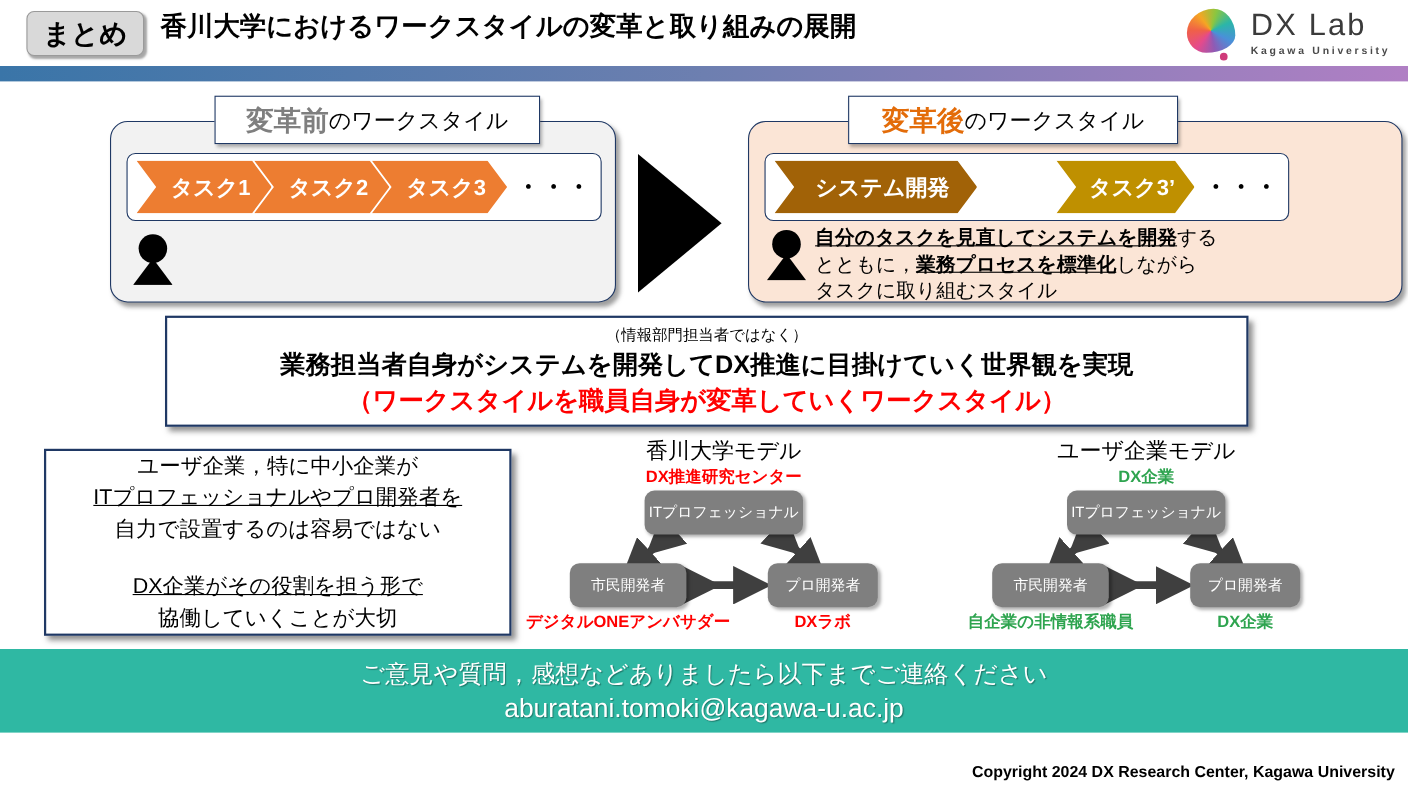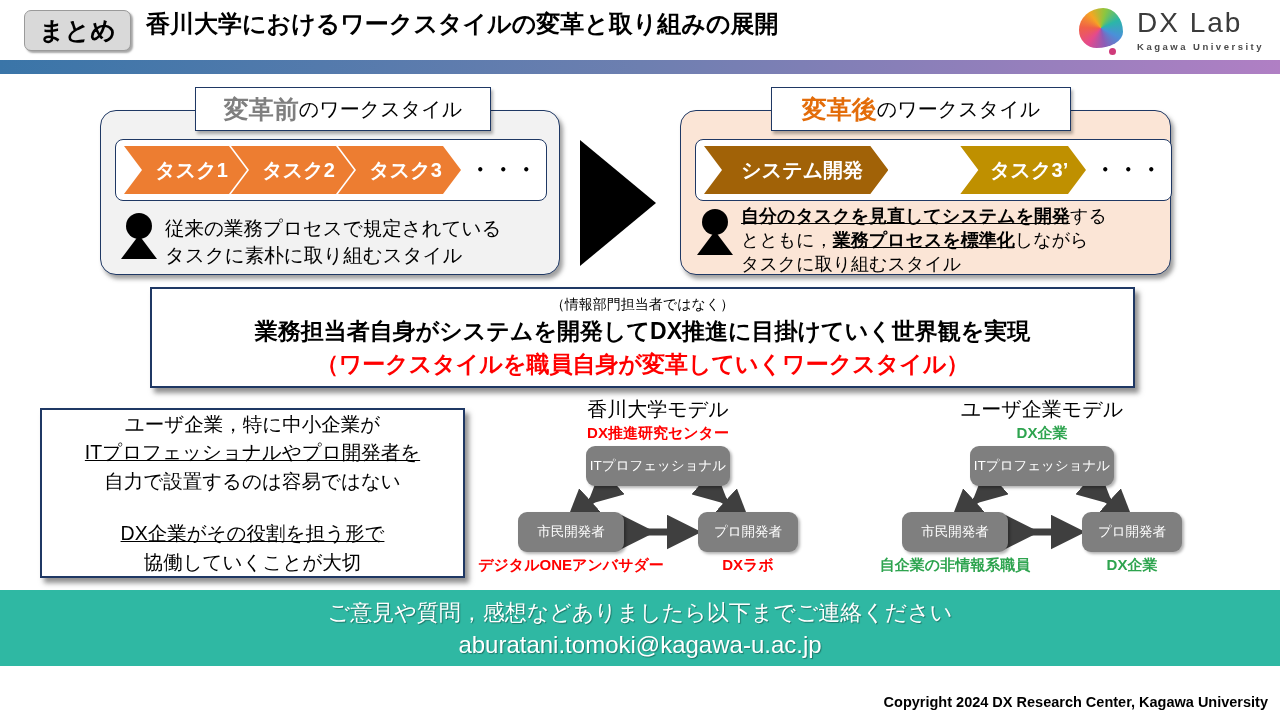--- a/index.html
+++ b/index.html
@@ -22,21 +22,21 @@
     background:conic-gradient(from 220deg,#e54a8c,#f06048,#f5a623,#8cc63f,#2bb6a8,#4a90d9,#8e5bb5,#e54a8c);
     border-radius:55% 45% 60% 40% / 55% 60% 40% 45%; }
   .dxlab-dot { position:absolute; left:30px; top:44px; width:7px; height:7px; border-radius:50%; background:#cf3a7a; }
   .dxlab-name { font-size:28px; color:#3b3b3b; letter-spacing:2px; font-weight:500; line-height:1; }
   .dxlab-sub { font-size:9.5px; color:#4a4a4a; letter-spacing:2.5px; margin-top:4px; font-weight:bold; }
 
   
   .wbox { position:absolute; border:1.5px solid #1f3864; border-radius:16px;
     box-shadow:3px 4px 4px rgba(80,80,80,.55); }
   .wbox.before { left:100px; top:110px; width:460px; height:165px; background:#f2f2f2; }
-  .wbox.after  { left:680px; top:110px; width:491px; height:165px; background:#fbe5d6; }
+  .wbox.after  { left:680px; top:110px; width:595px; height:165px; background:#fbe5d6; }
 
   .wlabel { position:absolute; top:-24px; background:#fff; border:1.5px solid #1f3864; height:44px;
     display:flex; align-items:center; justify-content:center; white-space:nowrap;
     box-shadow:2px 3px 3px rgba(0,0,0,.3); z-index:3; }
   .before .wlabel { left:94px; width:296px; }
   .after  .wlabel { left:90px; width:300px; }
   .wlabel .strong { font-size:25px; font-weight:bold; }
   .before .wlabel .strong { color:#7f7f7f; }
   .after  .wlabel .strong { color:#e36c09; }
   .wlabel .rest { font-size:20px; color:#000; }
@@ -146,24 +146,20 @@
       <div class="chev orange">タスク1</div>
       <div class="chev orange">タスク2</div>
       <div class="chev orange">タスク3</div>
       <div class="dots">・・・</div>
     </div>
     <div class="persona">
       <div class="p-icon">
           <div class="p-head"></div>
           <div class="p-body"></div>
         </div>
-      <div class="p-text">
-        <div>従来の業務プロセスで規定されている</div>
-        <div>タスクに素朴に取り組むスタイル</div>
-      </div>
     </div>
   </div>
 
   <div class="big-arrow"></div>
 
   <div class="wbox after">
     <div class="wlabel">
       <span class="strong">変革後</span>
         <span class="rest">のワークスタイル</span>
     </div>

